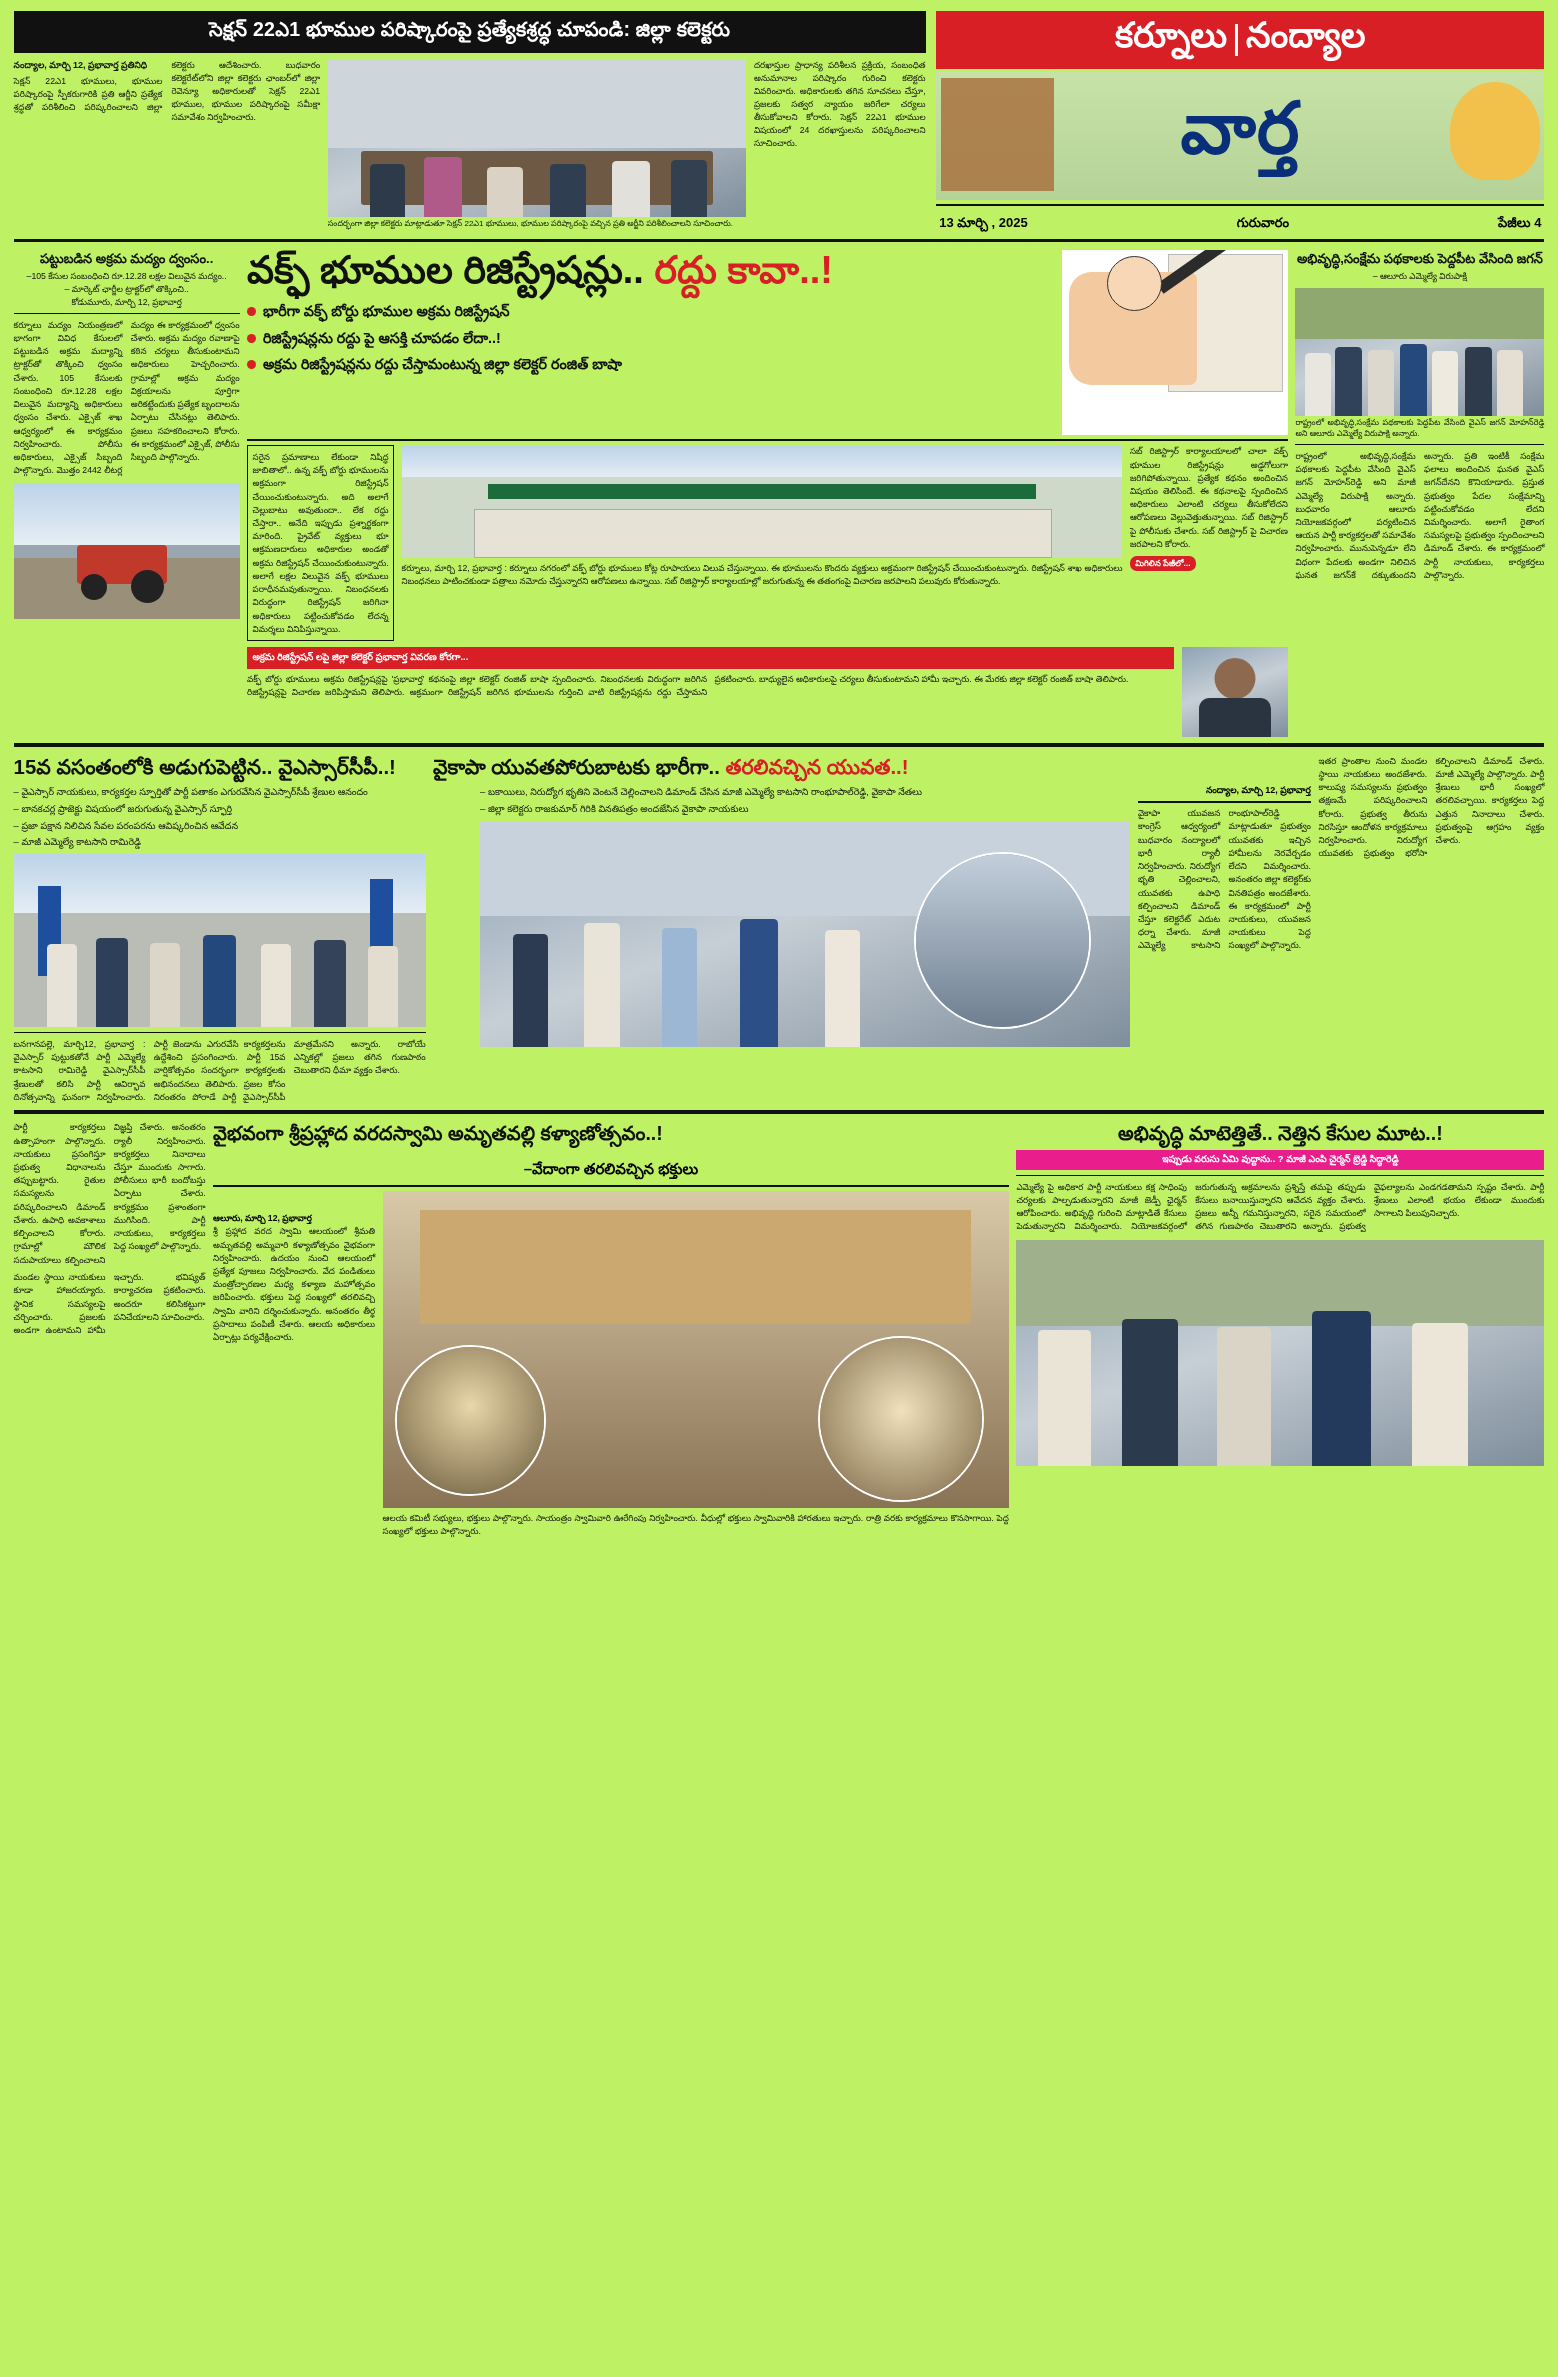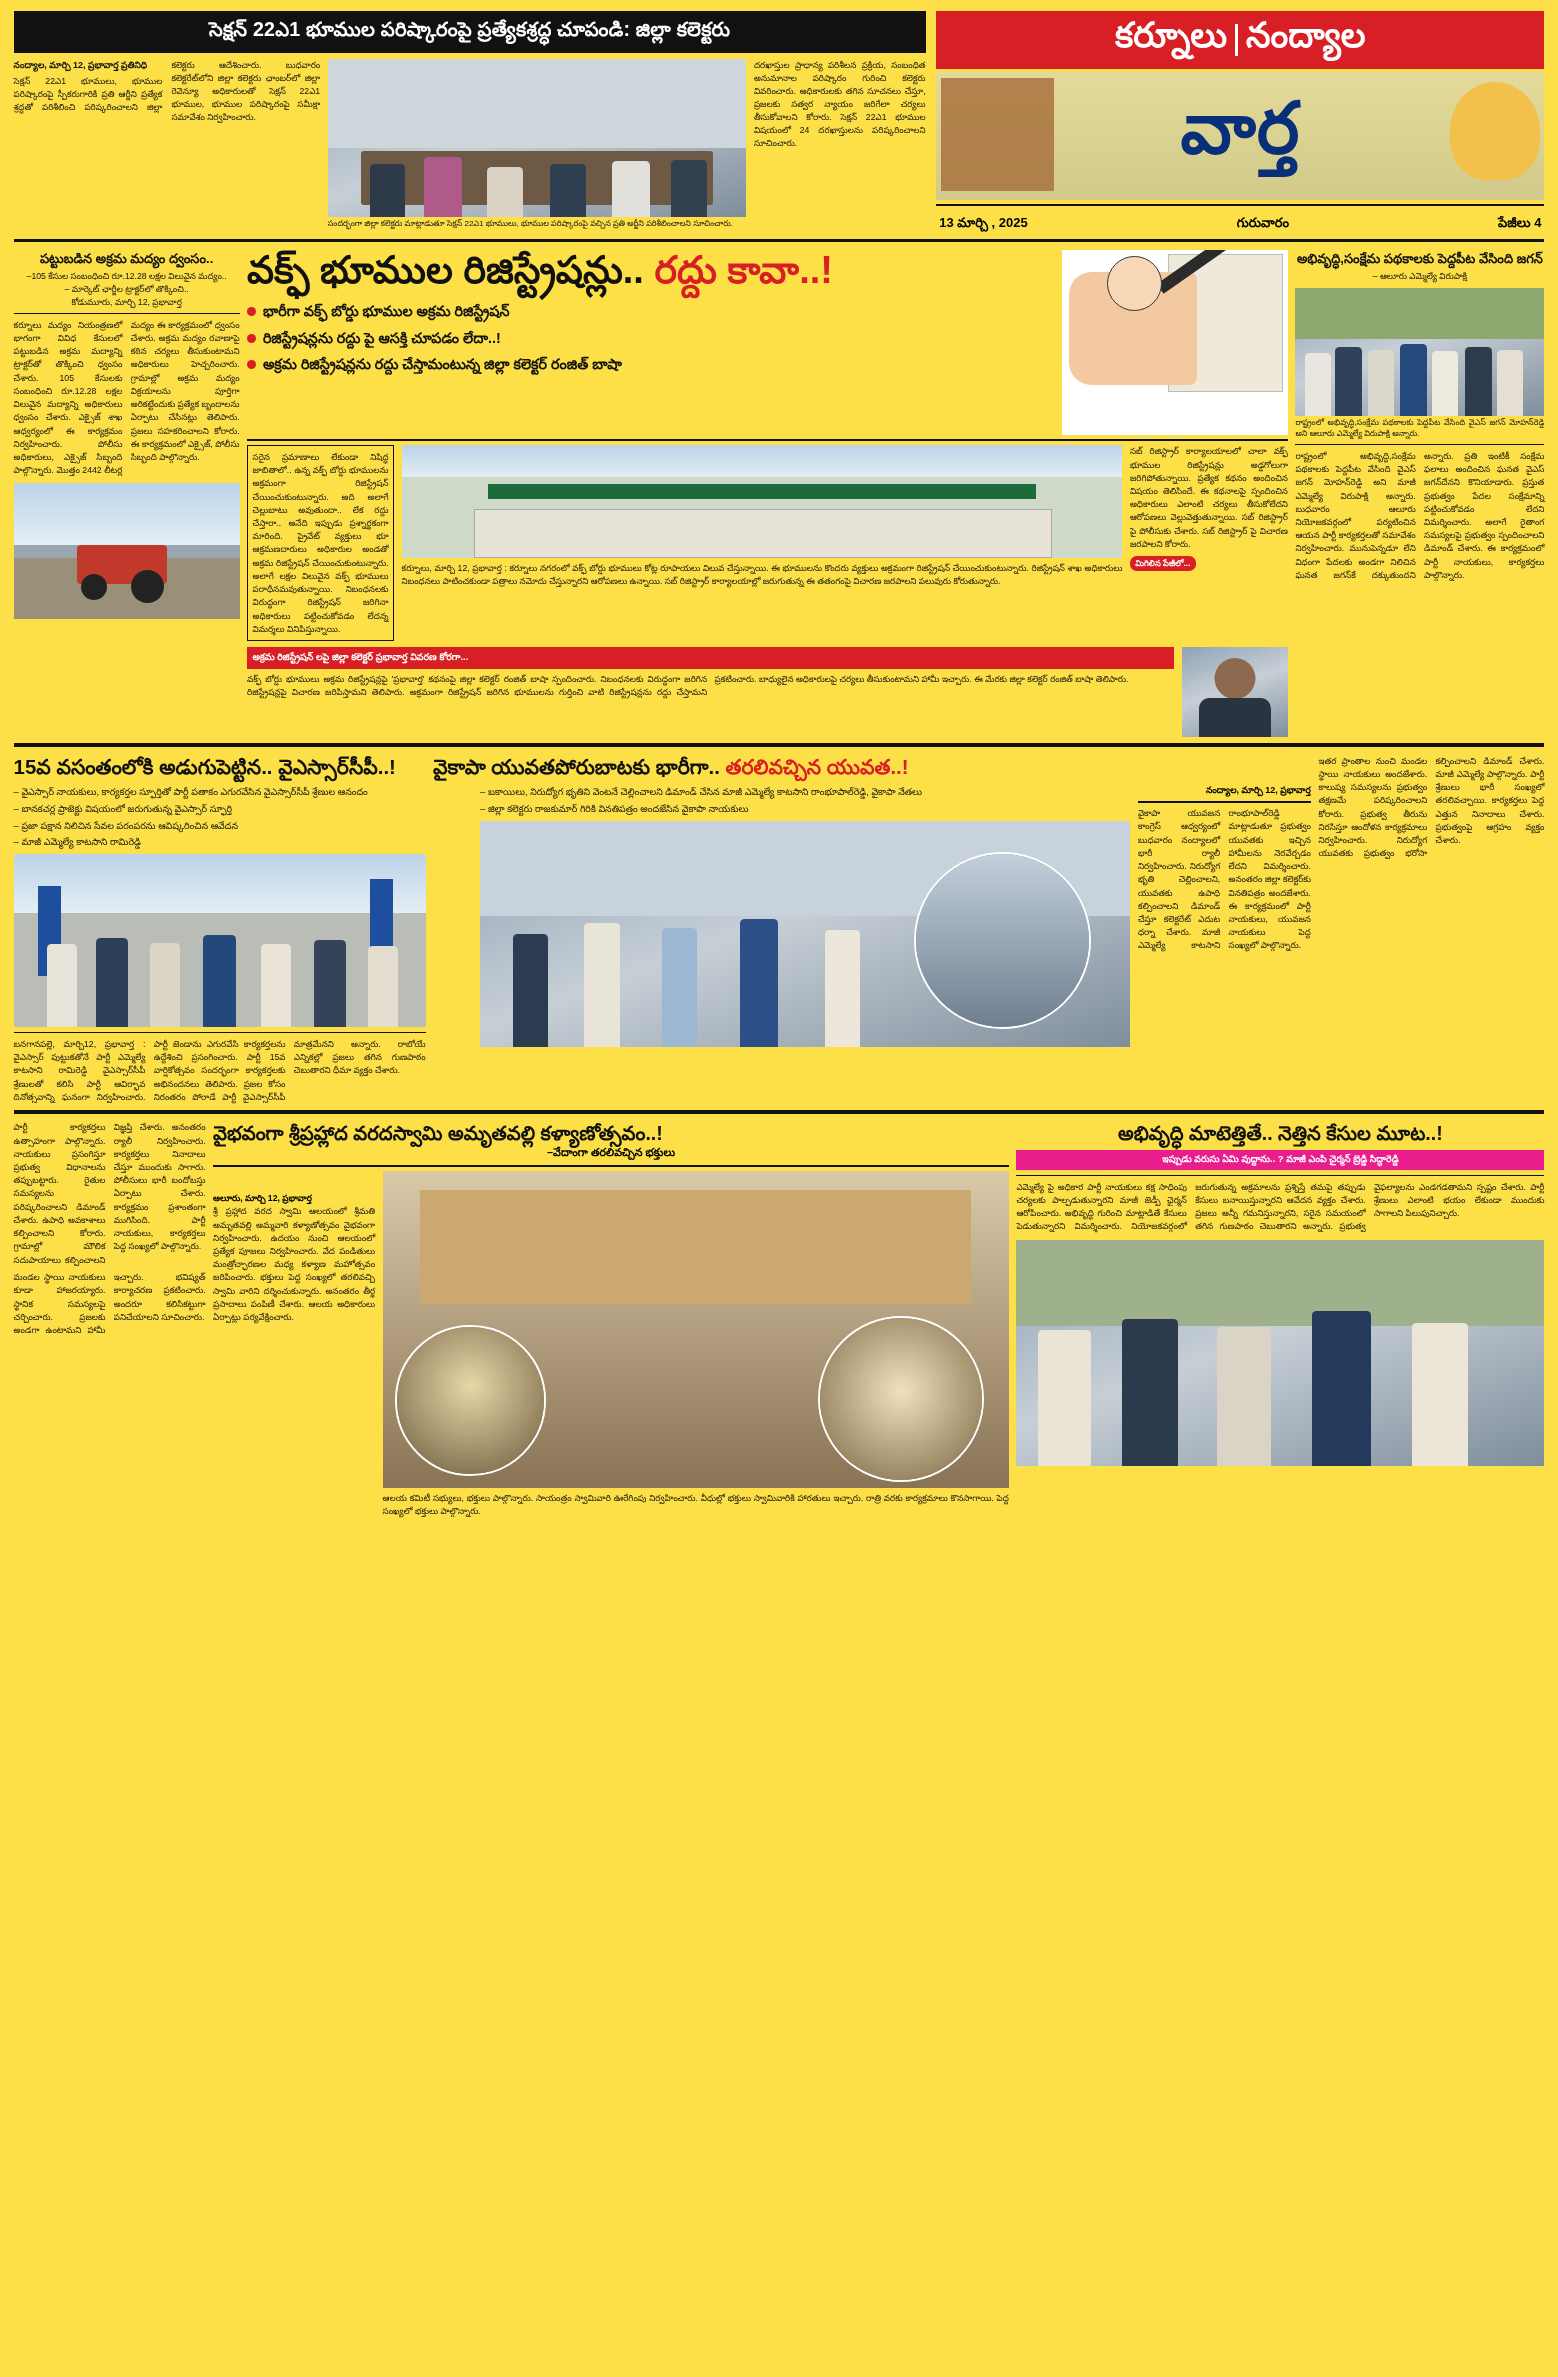--- a/index.html
+++ b/index.html
@@ -1,18 +1,18 @@
 <!DOCTYPE html>
 <html style="font-size:12px"><head>
 <meta charset="utf-8">
 <style>
   html,body{margin:0;padding:0;background:#c9c9c9;}
   body{font-family:"Liberation Sans",sans-serif;}
   .page{
-    width:1558px;height:2377px;background:#fde047;position:relative;
+    width:1558px;height:2377px;background:#bef264;position:relative;
     margin:0 auto;overflow:hidden;
     box-sizing:border-box;
     padding:10.6px 13.6px;
   }
   .tel{font-family:"Liberation Sans",sans-serif;}
   .hr-thin{height:1.5px;background:#111;margin:4.5px 0;}
   .hr-thick{height:3.8px;background:#111;margin:6px 0;}
 
   
   .topstrip{display:flex;align-items:stretch;gap:0;}
@@ -319,21 +319,21 @@
     <div style="width:192px;">
       <div class="body-text two-col tel">పార్టీ కార్యకర్తలు ఉత్సాహంగా పాల్గొన్నారు. నాయకులు ప్రసంగిస్తూ ప్రభుత్వ విధానాలను తప్పుబట్టారు. రైతుల సమస్యలను పరిష్కరించాలని డిమాండ్ చేశారు. ఉపాధి అవకాశాలు కల్పించాలని కోరారు. గ్రామాల్లో మౌలిక సదుపాయాలు కల్పించాలని విజ్ఞప్తి చేశారు. అనంతరం ర్యాలీ నిర్వహించారు. కార్యకర్తలు నినాదాలు చేస్తూ ముందుకు సాగారు. పోలీసులు భారీ బందోబస్తు ఏర్పాటు చేశారు. కార్యక్రమం ప్రశాంతంగా ముగిసింది. పార్టీ నాయకులు, కార్యకర్తలు పెద్ద సంఖ్యలో పాల్గొన్నారు.</div>
       <div class="body-text two-col tel" style="margin-top:4.5px;">మండల స్థాయి నాయకులు కూడా హాజరయ్యారు. స్థానిక సమస్యలపై చర్చించారు. ప్రజలకు అండగా ఉంటామని హామీ ఇచ్చారు. భవిష్యత్ కార్యాచరణ ప్రకటించారు. అందరూ కలిసికట్టుగా పనిచేయాలని సూచించారు.</div>
     </div>
 
     <div style="flex:1;">
       <div class="head3 tel">
         <span>వైభవంగా శ్రీప్రహ్లాద వరదస్వామి అమృతవల్లి</span>
         <span class="red">కళ్యాణోత్సవం..!</span>
       </div>
-      <div class="tel" style="text-align:center;font-size:11px;font-weight:bold;margin-top:0;">–వేదాంగా తరలివచ్చిన భక్తులు</div>
+      <div class="tel" style="text-align:center;font-size:15px;font-weight:bold;margin-top:14px;">–వేదాంగా తరలివచ్చిన భక్తులు</div>
       <div class="hr-thin"></div>
       <div style="display:flex;gap:7.5px;">
         <div style="width:162px;margin-top:22px;">
           <div class="tel" style="font-size:8.7px;font-weight:bold;">ఆలూరు, మార్చి 12, ప్రభావార్త</div>
           <div class="body-text tel">శ్రీ ప్రహ్లాద వరద స్వామి ఆలయంలో శ్రీమతి అమృతవల్లి అమ్మవారి కళ్యాణోత్సవం వైభవంగా నిర్వహించారు. ఉదయం నుంచి ఆలయంలో ప్రత్యేక పూజలు నిర్వహించారు. వేద పండితులు మంత్రోచ్ఛారణల మధ్య కళ్యాణ మహోత్సవం జరిపించారు. భక్తులు పెద్ద సంఖ్యలో తరలివచ్చి స్వామి వారిని దర్శించుకున్నారు. అనంతరం తీర్థ ప్రసాదాలు పంపిణీ చేశారు. ఆలయ అధికారులు ఏర్పాట్లు పర్యవేక్షించారు.</div>
         </div>
         <div style="flex:1;position:relative;">
           <div class="photo imgph" style="height:317px;">
             <div style="position:absolute;inset:0;background:linear-gradient(180deg,#d9c9a8,#8a7355);"></div>
             <div style="position:absolute;left:6%;top:6%;width:88%;height:36%;background:#caa86f;"></div>

